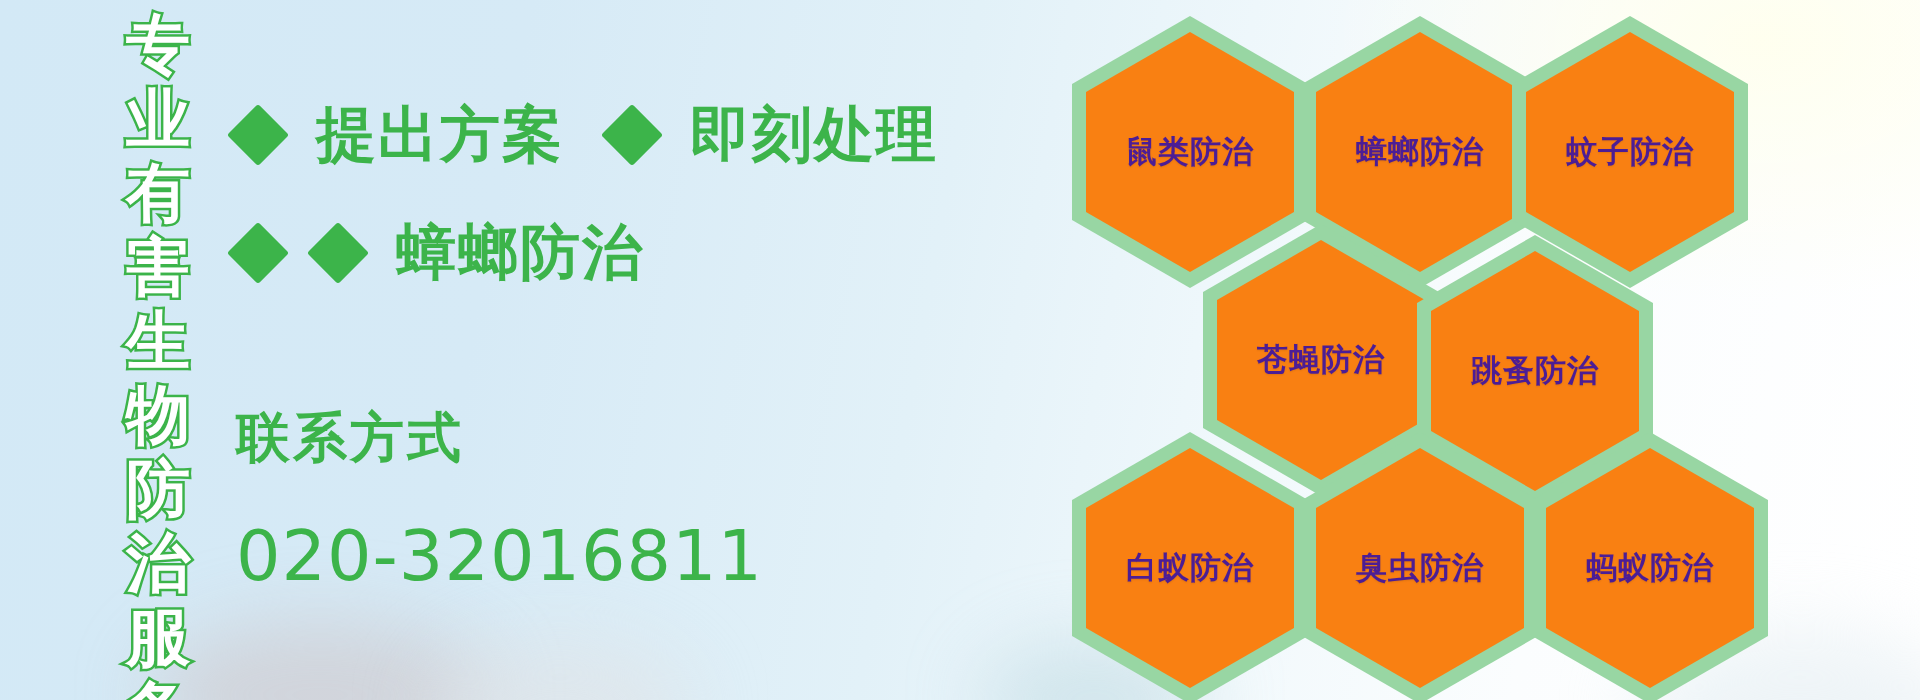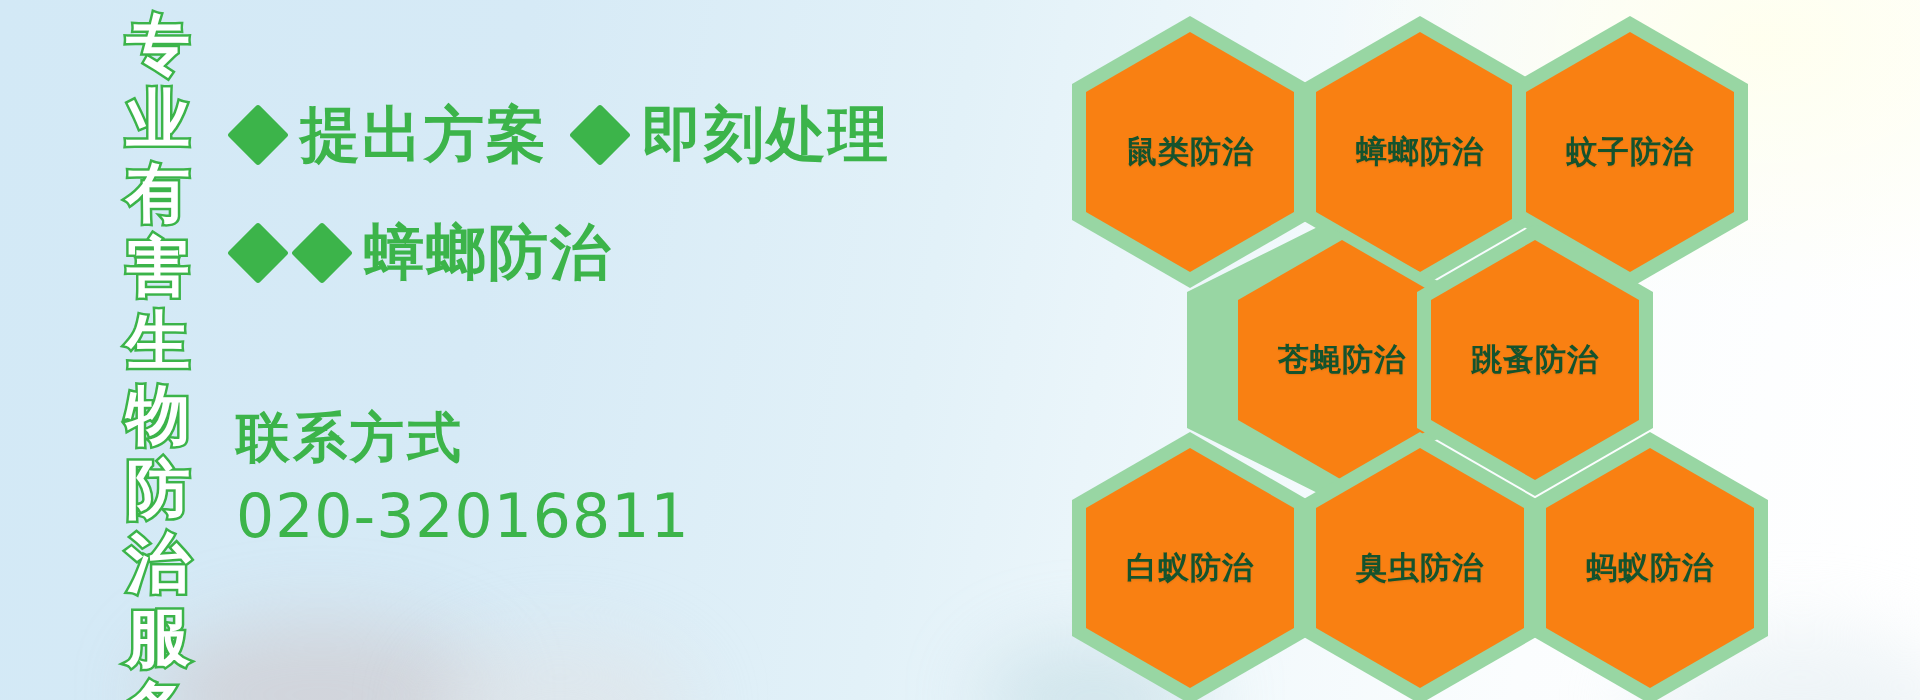--- a/index.html
+++ b/index.html
@@ -34,55 +34,56 @@
     paint-order:stroke fill;
     text-shadow:0 0 1px #3cb44a;
     letter-spacing:0;
   }
 
   
   #features{position:absolute;left:236px;top:76px;width:640px;}
   .feat-row{
     display:flex;align-items:center;
     color:#3cb44a;font-weight:bold;
-    font-size:60px;line-height:118px;white-space:nowrap;
+    font-size:60px;line-height:118px;white-space:nowrap;gap:16px;
   }
   .diamond{
     display:inline-block;width:44px;height:44px;background:#3cb44a;
     transform:rotate(45deg);margin-right:20px;flex:0 0 auto;border-radius:3px;
   }
   .feat-text{margin-right:30px;letter-spacing:2px;}
   .feat-text:last-child{margin-right:8px;}
 
   
   #contact{
     position:absolute;left:236px;top:400px;width:660px;text-align:left;
     color:#3cb44a;
   }
   #contact .c-title{font-size:54px;font-weight:bold;line-height:74px;letter-spacing:3px;}
   #contact .c-phone{
-    font-size:60px;font-weight:500;line-height:84px;letter-spacing:1px;
+    font-size:70px;font-weight:500;line-height:84px;letter-spacing:1px;
     font-family:"DejaVu Sans","Liberation Sans",sans-serif;
+    margin-top:40px;
   }
 
   
   #hexgrid{position:absolute;left:1060px;top:0;width:860px;height:700px;}
   .hex{
     position:absolute;width:236px;height:272px;
     background:#98d6a3;
     clip-path:polygon(50% 0%,100% 25%,100% 75%,50% 100%,0% 75%,0% 25%);
     display:flex;align-items:center;justify-content:center;
   }
   .hex-inner{
     width:208px;height:240px;background:#f98012;
     clip-path:polygon(50% 0%,100% 25%,100% 75%,50% 100%,0% 75%,0% 25%);
     display:flex;align-items:center;justify-content:center;
   }
   .hex-label{
-    color:#14532d;font-size:31px;font-weight:bold;letter-spacing:1px;
+    color:#4c1d95;font-size:31px;font-weight:bold;letter-spacing:1px;
     white-space:nowrap;text-shadow:0 1px 2px rgba(0,0,0,.10);
   }
 </style>
 </head>
 <body>
 
 <div id="banner">
 
   <div class="blob blob-a"></div>
   <div class="blob blob-b"></div>
@@ -134,27 +135,27 @@
         <span class="hex-label">蟑螂防治</span>
       </div>
     </div>
 
     <div class="hex" style="left:452px;top:16px;">
       <div class="hex-inner">
         <span class="hex-label">蚊子防治</span>
       </div>
     </div>
 
-    <div class="hex" style="left:127px;top:224px;padding-left:37px;">
+    <div class="hex" style="left:143px;top:224px;">
       <div class="hex-inner">
         <span class="hex-label">苍蝇防治</span>
       </div>
     </div>
 
-    <div class="hex" style="left:357px;top:224px;">
+    <div class="hex" style="left:357px;top:235px;">
       <div class="hex-inner">
         <span class="hex-label">跳蚤防治</span>
       </div>
     </div>
 
     <div class="hex" style="left:12px;top:432px;">
       <div class="hex-inner">
         <span class="hex-label">白蚁防治</span>
       </div>
     </div>

